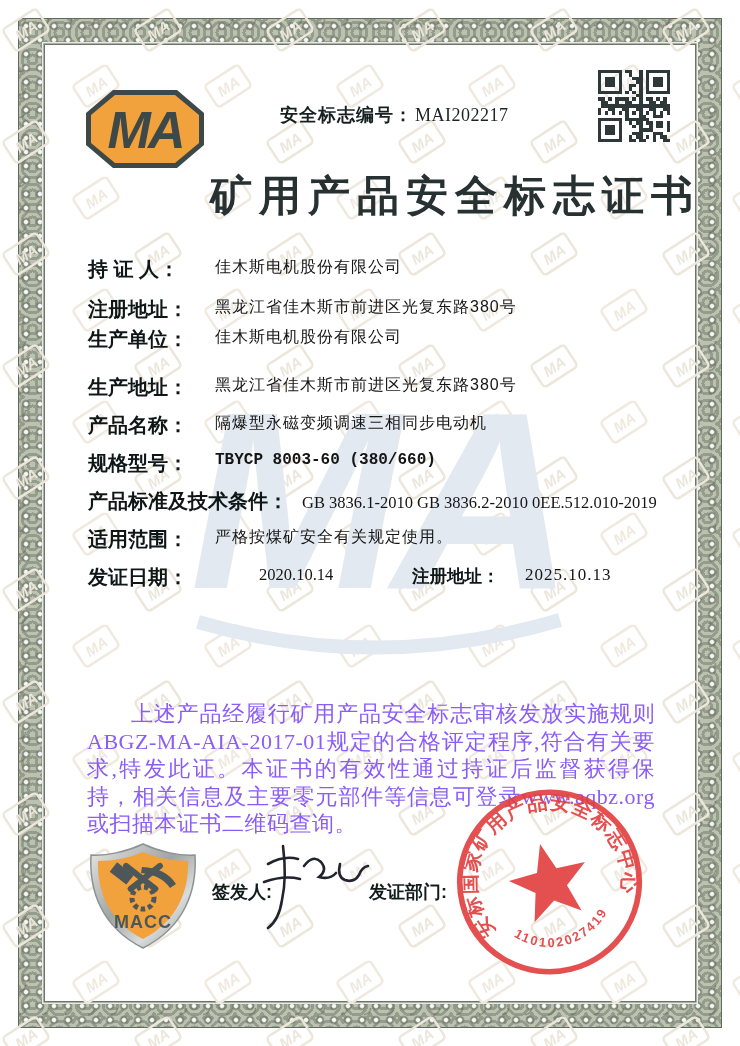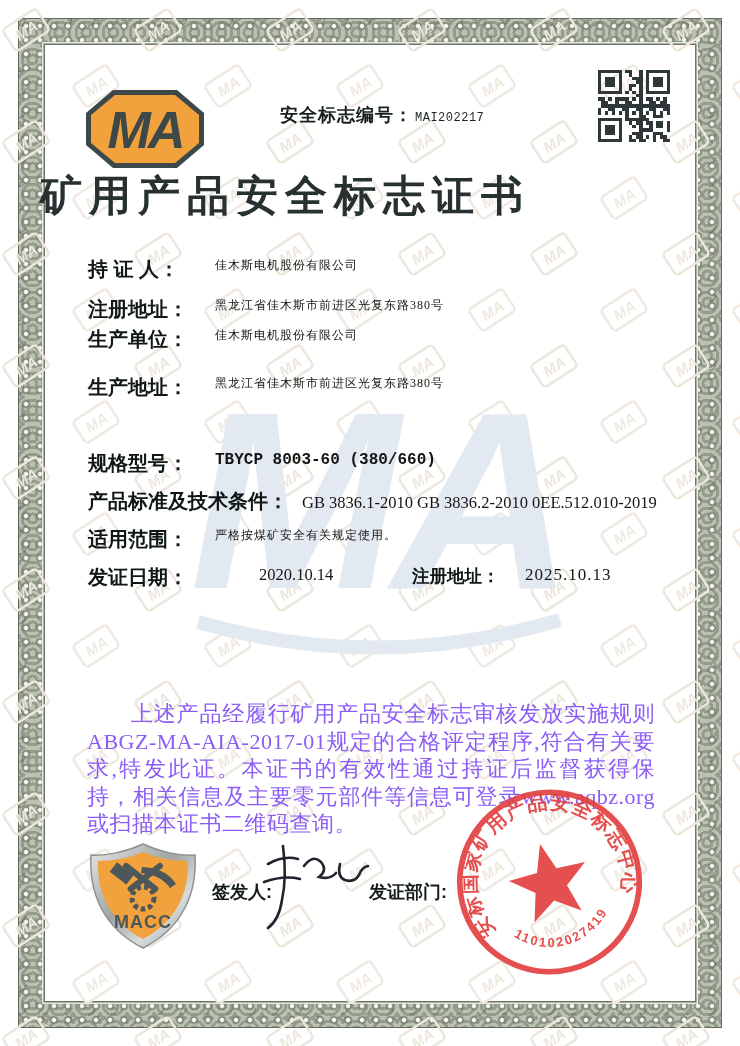--- a/index.html
+++ b/index.html
@@ -25,35 +25,35 @@
   }
   
   .wm-tiles,.wm-center{position:absolute;pointer-events:none;}
   .wm-tiles{inset:0;}
   .wm-center{left:120px;top:330px;width:520px;height:350px;}
   
   .content{position:absolute;inset:0;color:#101616;}
   .ma-logo{position:absolute;left:82px;top:86px;width:126px;height:86px;}
   .certno{position:absolute;left:280px;top:103px;display:flex;gap:2px;align-items:baseline;}
   .certno .lab{font-weight:700;font-size:18px;letter-spacing:1px;color:#16201f;}
-  .certno .val{font-family:Liberation Mono, monospace;font-size:12px;letter-spacing:.5px;color:#1c2423;text-align:center;}
+  .certno .val{font-family:Liberation Serif, serif;font-size:18px;letter-spacing:.5px;color:#1c2423;text-align:center;}
   .qr{position:absolute;left:598px;top:70px;width:72px;height:72px;}
   .title{
-    position:absolute;left:40px;right:40px;top:168px;text-align:left;
+    position:absolute;left:40px;right:40px;top:168px;text-align:right;
     font-family:Liberation Mono, monospace;font-weight:900;font-size:42px;
     letter-spacing:7px;color:#273131;
   }
   .row{position:absolute;left:88px;width:570px;height:26px;}
   .row .lab{
     position:absolute;left:0;top:0;font-weight:700;font-size:20px;color:#0e1616;
     white-space:nowrap;
   }
   .row .val{
-    position:absolute;left:127px;top:1px;font-family:Liberation Serif, serif;
-    font-size:12px;color:#151515;white-space:nowrap;letter-spacing:1px;
+    position:absolute;left:127px;top:1px;font-family:Liberation Sans, sans-serif;
+    font-size:16px;color:#151515;white-space:nowrap;letter-spacing:1px;
   }
   .row .val.mono{font-family:"Liberation Mono",monospace;font-weight:700;font-size:16px;letter-spacing:0;}
   .row .val.times{font-family:"Liberation Serif",serif;font-size:16.5px;letter-spacing:0;margin-left:44px;}
   .row.stdrow .lab{position:static;}
   .row.stdrow{display:flex;align-items:baseline;}
   .row.stdrow .val{position:static;margin-left:14px;}
   .pos-c{position:absolute;left:324px;top:0;font-weight:700;font-size:17.5px;color:#0e1616;white-space:nowrap;}
   .pos-d{position:absolute;left:437px;top:1px;font-family:"Liberation Serif",serif;font-size:17px;color:#151515;white-space:nowrap;letter-spacing:1px;}
   .statement{
     position:absolute;left:87px;top:700px;width:568px;
@@ -269,20 +269,24 @@
       <span class="val">黑龙江省佳木斯市前进区光复东路380号</span>
     </div>
     <div class="row" style="top:326px">
       <span class="lab">生产单位：</span>
       <span class="val">佳木斯电机股份有限公司</span>
     </div>
     <div class="row" style="top:374px">
       <span class="lab">生产地址：</span>
       <span class="val">黑龙江省佳木斯市前进区光复东路380号</span>
     </div>
+    <div class="row" style="top:412px">
+      <span class="lab">产品名称：</span>
+      <span class="val">隔爆型永磁变频调速三相同步电动机</span>
+    </div>
     <div class="row" style="top:450px">
       <span class="lab">规格型号：</span>
       <span class="val mono">TBYCP 8003-60 (380/660)</span>
     </div>
     <div class="row stdrow" style="top:488px">
       <span class="lab">产品标准及技术条件：</span>
       <span class="val times">GB 3836.1-2010 GB 3836.2-2010 0EE.512.010-2019</span>
     </div>
     <div class="row" style="top:526px">
       <span class="lab">适用范围：</span>

